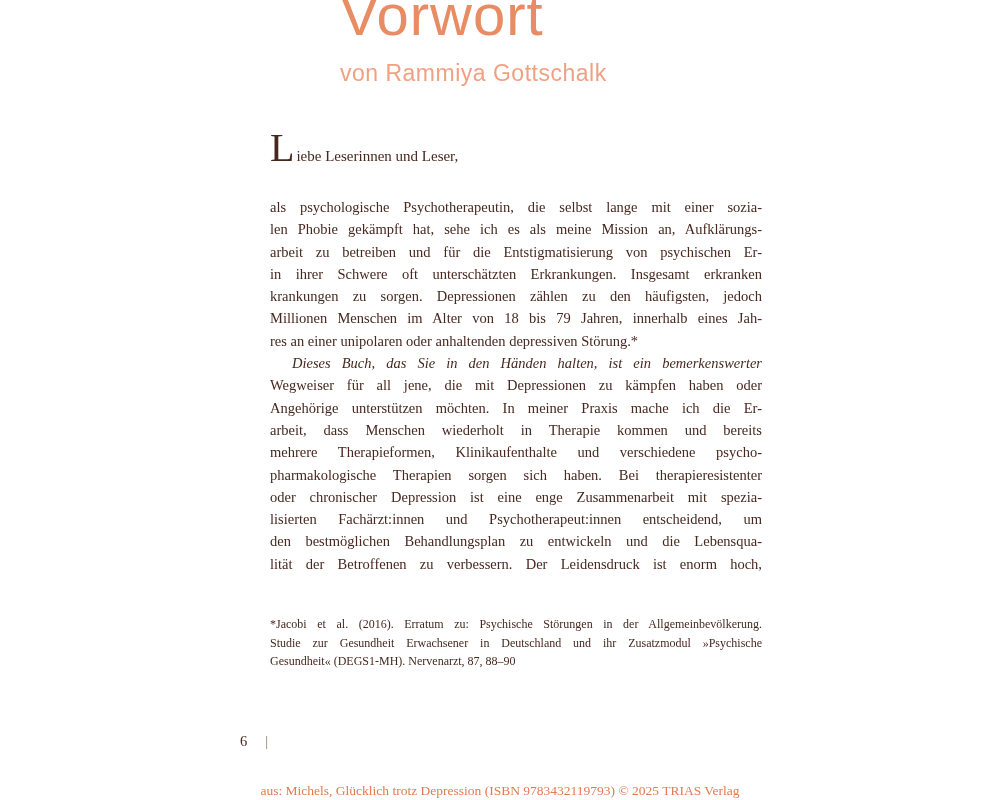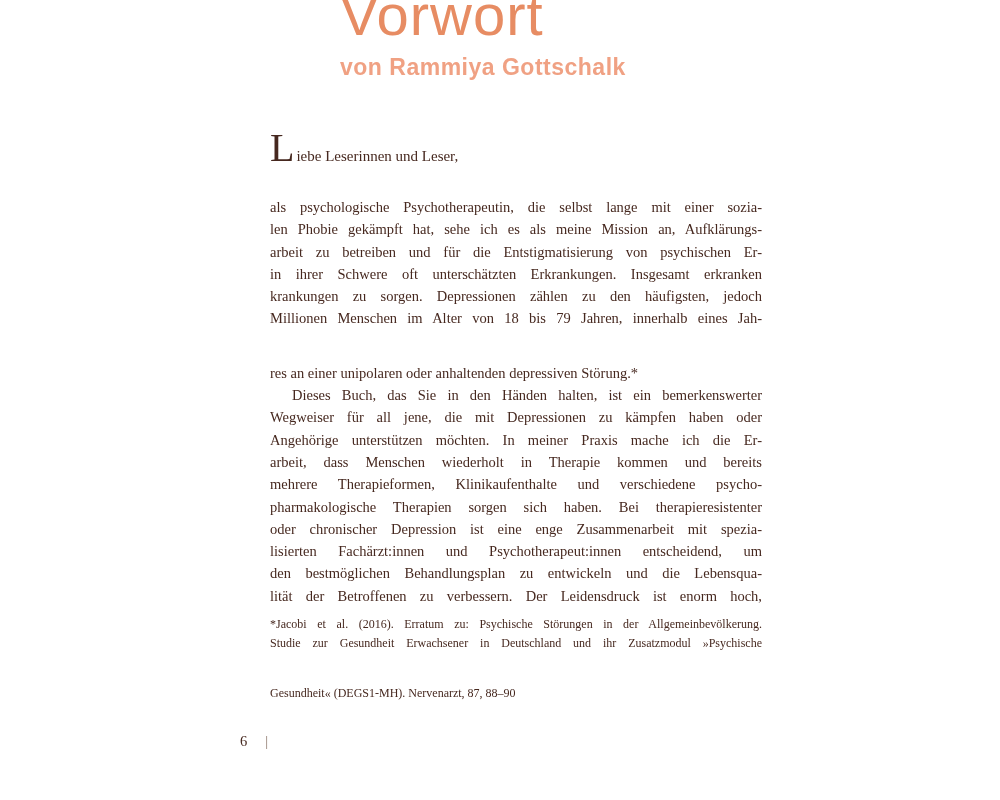--- a/index.html
+++ b/index.html
@@ -24,24 +24,24 @@
     font-family: "Liberation Sans", sans-serif;
     font-weight: 400;
     font-size: 58px;
     line-height: 58px;
     margin-top: -14px;
     letter-spacing: 1px;
     color: var(--accent, #E78C63);
   }
   .subtitle {
     font-family: "Liberation Sans", sans-serif;
-    font-weight: 700;
+    font-weight: 400;
     font-size: 23px;
     letter-spacing: 0.5px;
-    margin-top: 10px;
+    margin-top: 16px;
     color: var(--accent_light, #F0A183);
   }
 
   
   .bodytext {
     position: absolute;
     left: 270px;
     top: 128px;
     width: 492px;
     font-size: 14.5px;
@@ -62,22 +62,22 @@
     font-size: 15px;
   }
   .par .line {
     height: 22.3px;
     line-height: 22.3px;
     text-align: justify;
     text-align-last: justify;
     white-space: normal;
     overflow: hidden;
   }
-  .last-left .line:last-child { text-align-last: left; margin-top: 32px; }
-  .indent-first .line:first-child { text-indent: 22px; }
+  .last-left .line:last-child { text-align-last: left; }
+  .indent-first .line:first-child { text-indent: 22px; font-style: italic; }
 
   
   .footnote {
     position: absolute;
     left: 270px;
     top: 615px;
     width: 492px;
     font-size: 12px;
   }
   .footnote .line {
@@ -155,14 +155,15 @@
       <div class="line">*Jacobi et al. (2016). Erratum zu: Psychische Störungen in der Allgemeinbevölkerung.</div>
       <div class="line">Studie zur Gesundheit Erwachsener in Deutschland und ihr Zusatzmodul »Psychische</div>
       <div class="line">Gesundheit« (DEGS1-MH). Nervenarzt, 87, 88–90</div>
     </div>
 
   <div class="footer">
     <span class="page-number">6</span>
     <span class="divider">|</span>
   </div>
 
+  <div class="credit">aus: Michels, Glücklich trotz Depression (ISBN 9783432119793) © 2025 TRIAS Verlag</div>
 
 </div>
 
 </body></html>

